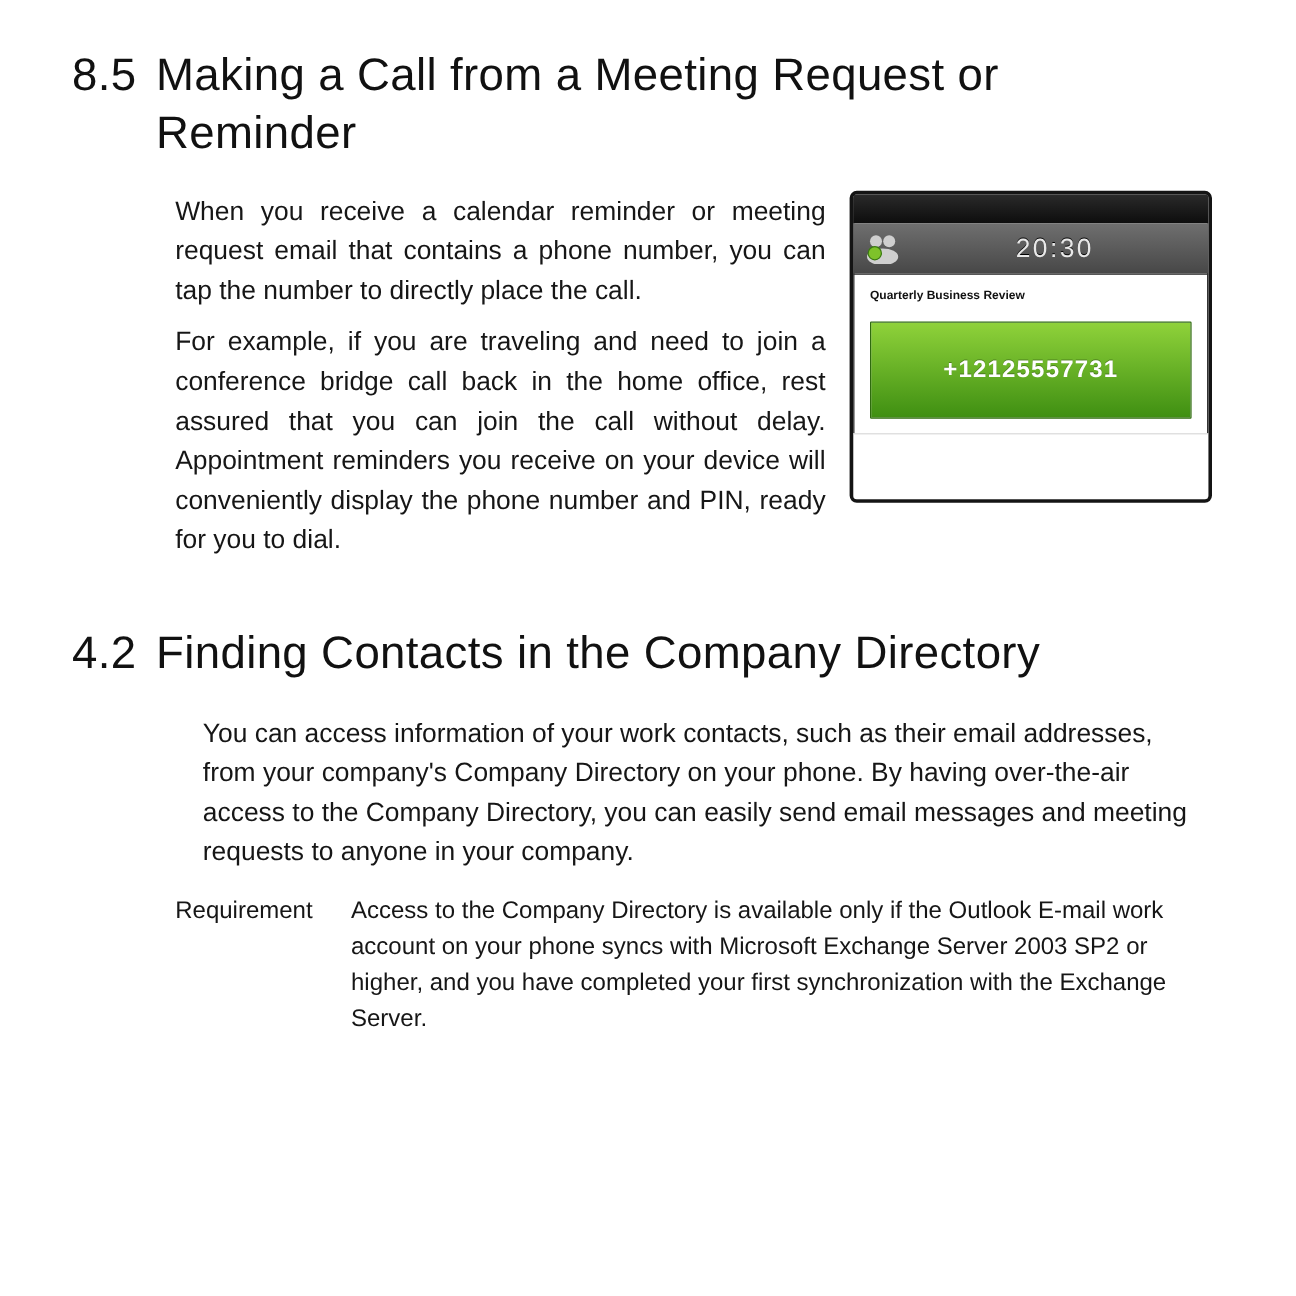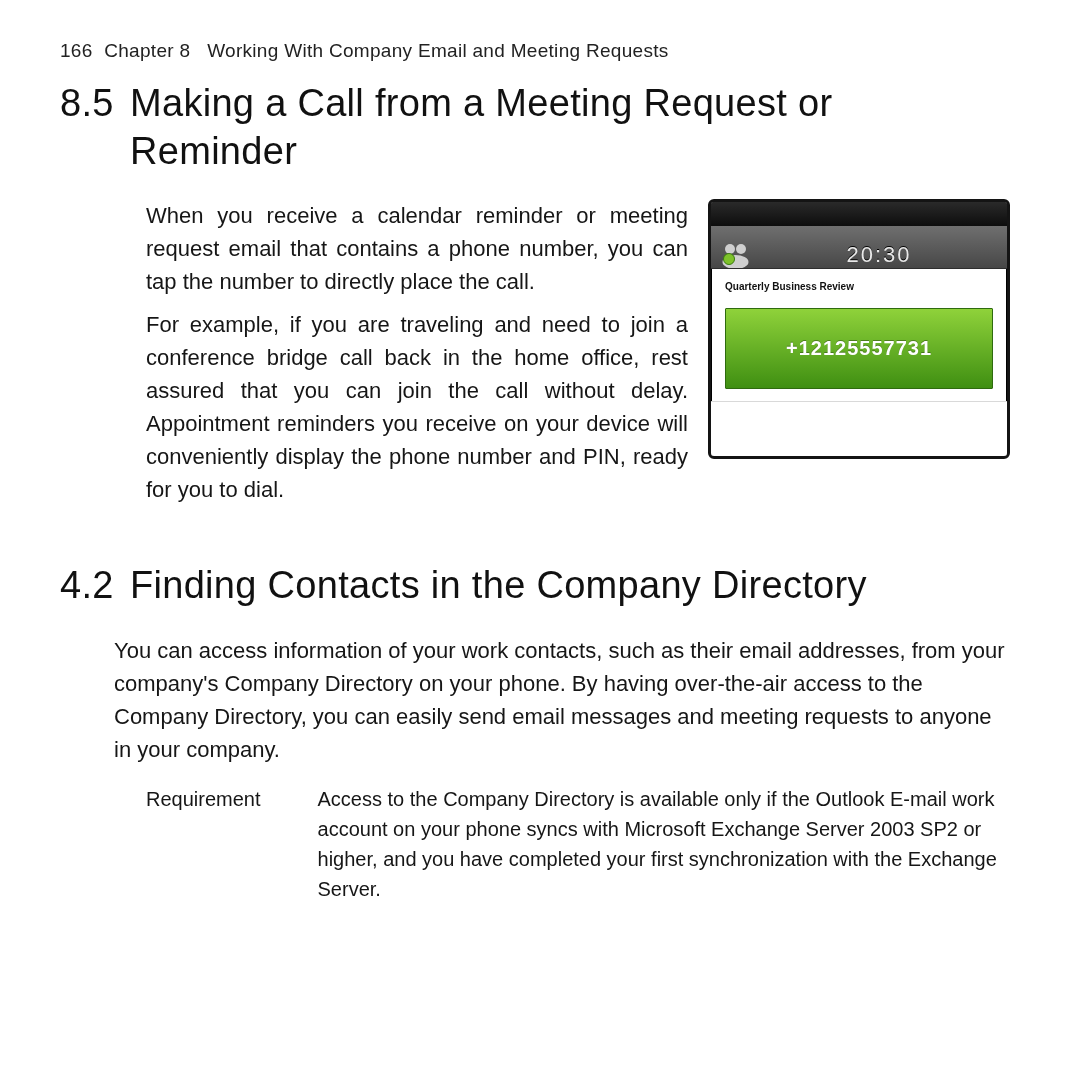--- a/index.html
+++ b/index.html
@@ -63,21 +63,21 @@
     flex-shrink: 0;
   }
   .phone .topbar {
     height: 24px;
     background: linear-gradient(#2a2a2a, #0d0d0d);
   }
   .phone .clockbar {
     height: 42px;
     background: linear-gradient(#6f6f6f, #474747);
     display: flex;
-    align-items: flex-end;
+    align-items: center;
     gap: 10px;
     padding: 0 10px;
     border-bottom: 1px solid #2e2e2e;
   }
   .phone .clockbar .avatar svg { display: block; }
   .phone .clockbar .clock {
     flex: 1;
     text-align: center;
     color: #e8e8e8;
     font-family: Arial, sans-serif;
@@ -120,53 +120,47 @@
     border: 1px solid #2e6b0e;
     text-shadow: 0 -1px 0 rgba(0,0,0,0.3);
   }
   .phone .blank {
     height: 54px;
     border-top: 1px solid #d9d9d9;
     background: #fff;
   }
 
   .sec86-body {
-    margin-left: 54px;
+    margin-left: 109px;
     font-size: 22px;
     line-height: 1.5;
     color: #161616;
   }
   .sec86-body p { margin: 0 0 18px 0; }
 
   .req-row {
     display: flex;
-    gap: 53px;
+    gap: 28px;
     margin-left: 86px;
     font-size: 20px;
     line-height: 1.5;
     color: #161616;
   }
   .req-row .req-label {
     flex-shrink: 0;
     padding-right: 4px;
   }
   .req-row .req-text { flex: 1; }
   .req-row .req-text .strong { font-weight: 400; }
 </style>
 </head>
 <body>
 
 <div class="page">
 
-  <div class="running-head">
-    <span class="pn">166</span>
-    <span>Chapter 8</span>
-    <span>&nbsp;</span>
-    <span>Working With Company Email and Meeting Requests</span>
-  </div>
 
   <h2 class="section">
     <span class="title-wrap">
       <span class="num">8.5</span>
       <span class="title-text">Making a Call from a Meeting Request or Reminder</span>
     </span>
   </h2>
 
   <div class="body-row">
     <div class="body-text">

